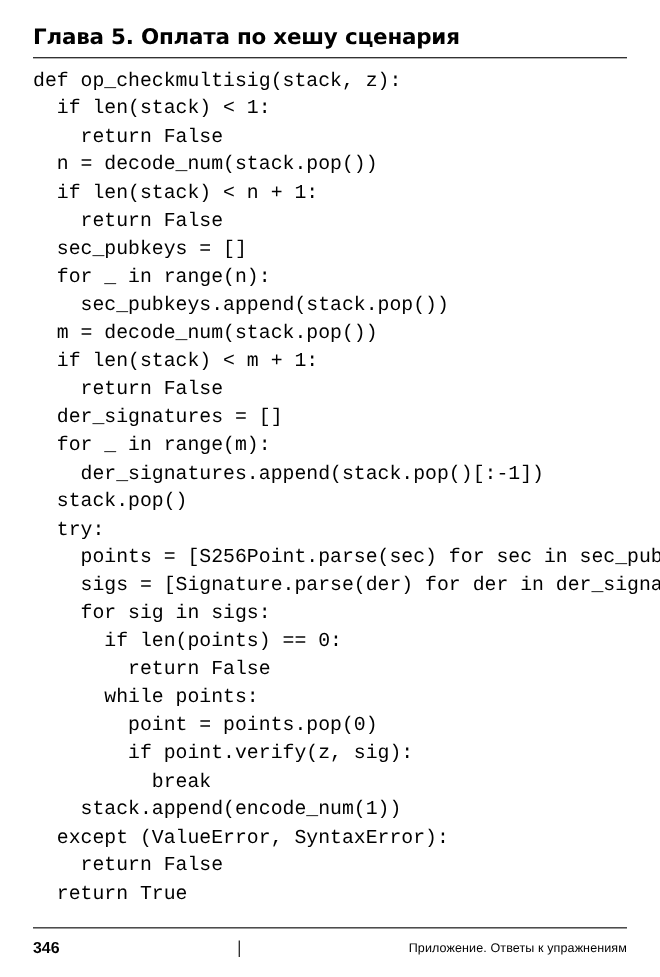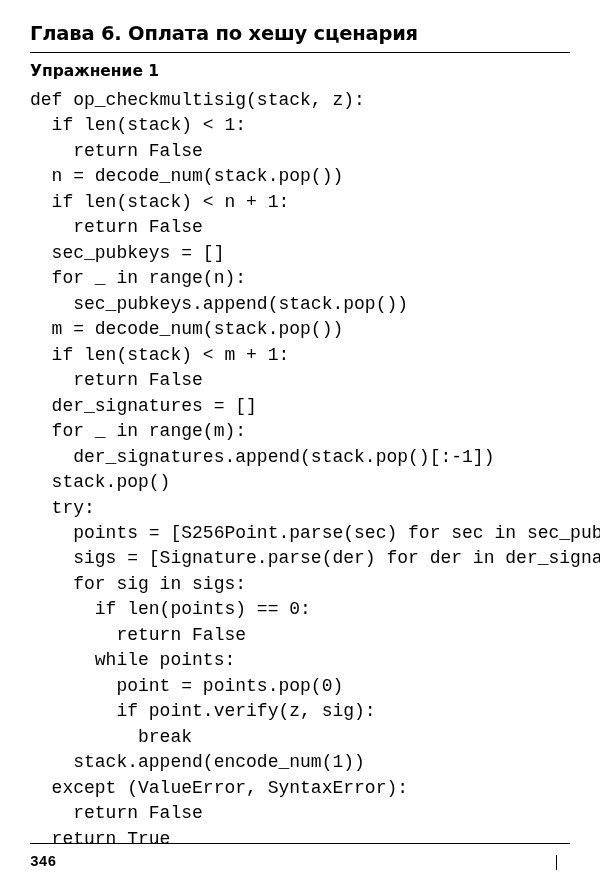--- a/index.html
+++ b/index.html
@@ -72,21 +72,21 @@
     bottom: 44px;
     border-top: 1.4px solid #000;
   }
   .footer {
     position: absolute;
     left: 30px;
     right: 30px;
     bottom: 18px;
     display: flex;
     align-items: center;
-    font-family: Liberation Mono, monospace;
+    font-family: Liberation Sans, sans-serif;
     justify-content: space-between;
   }
   .page-number {
     font-weight: bold;
     font-size: 14.5px;
     min-width: 46px;
   }
   .footer-divider {
     width: 1.3px;
     height: 15px;
@@ -96,24 +96,23 @@
   .footer-text {
     font-size: 11.4px;
     letter-spacing: 0.1px;
   }
 </style>
 </head>
 <body>
 
 <div class="page">
 
-  <h1 class="chapter-title">Глава 6. Оплата по хешу сценария</h1>
+  <h1 class="chapter-title">Глава 5. Оплата по хешу сценария</h1>
   <hr class="rule-top">
 
-  <h2 class="exercise-heading">Упражнение 1</h2>
 
 
   <pre class="code">def op_checkmultisig(stack, z):
   if len(stack) &lt; 1:
     return False
   n = decode_num(stack.pop())
   if len(stack) &lt; n + 1:
     return False
   sec_pubkeys = []
   for _ in range(n):
@@ -140,15 +139,16 @@
     return False
   return True</pre>
 
 
 
 
   <div class="footer-rule"></div>
   <div class="footer">
     <span class="page-number">346</span>
     <span class="footer-divider"></span>
+    <span class="footer-text">Приложение. Ответы к упражнениям</span>
   </div>
 
 </div>
 
 </body></html>

